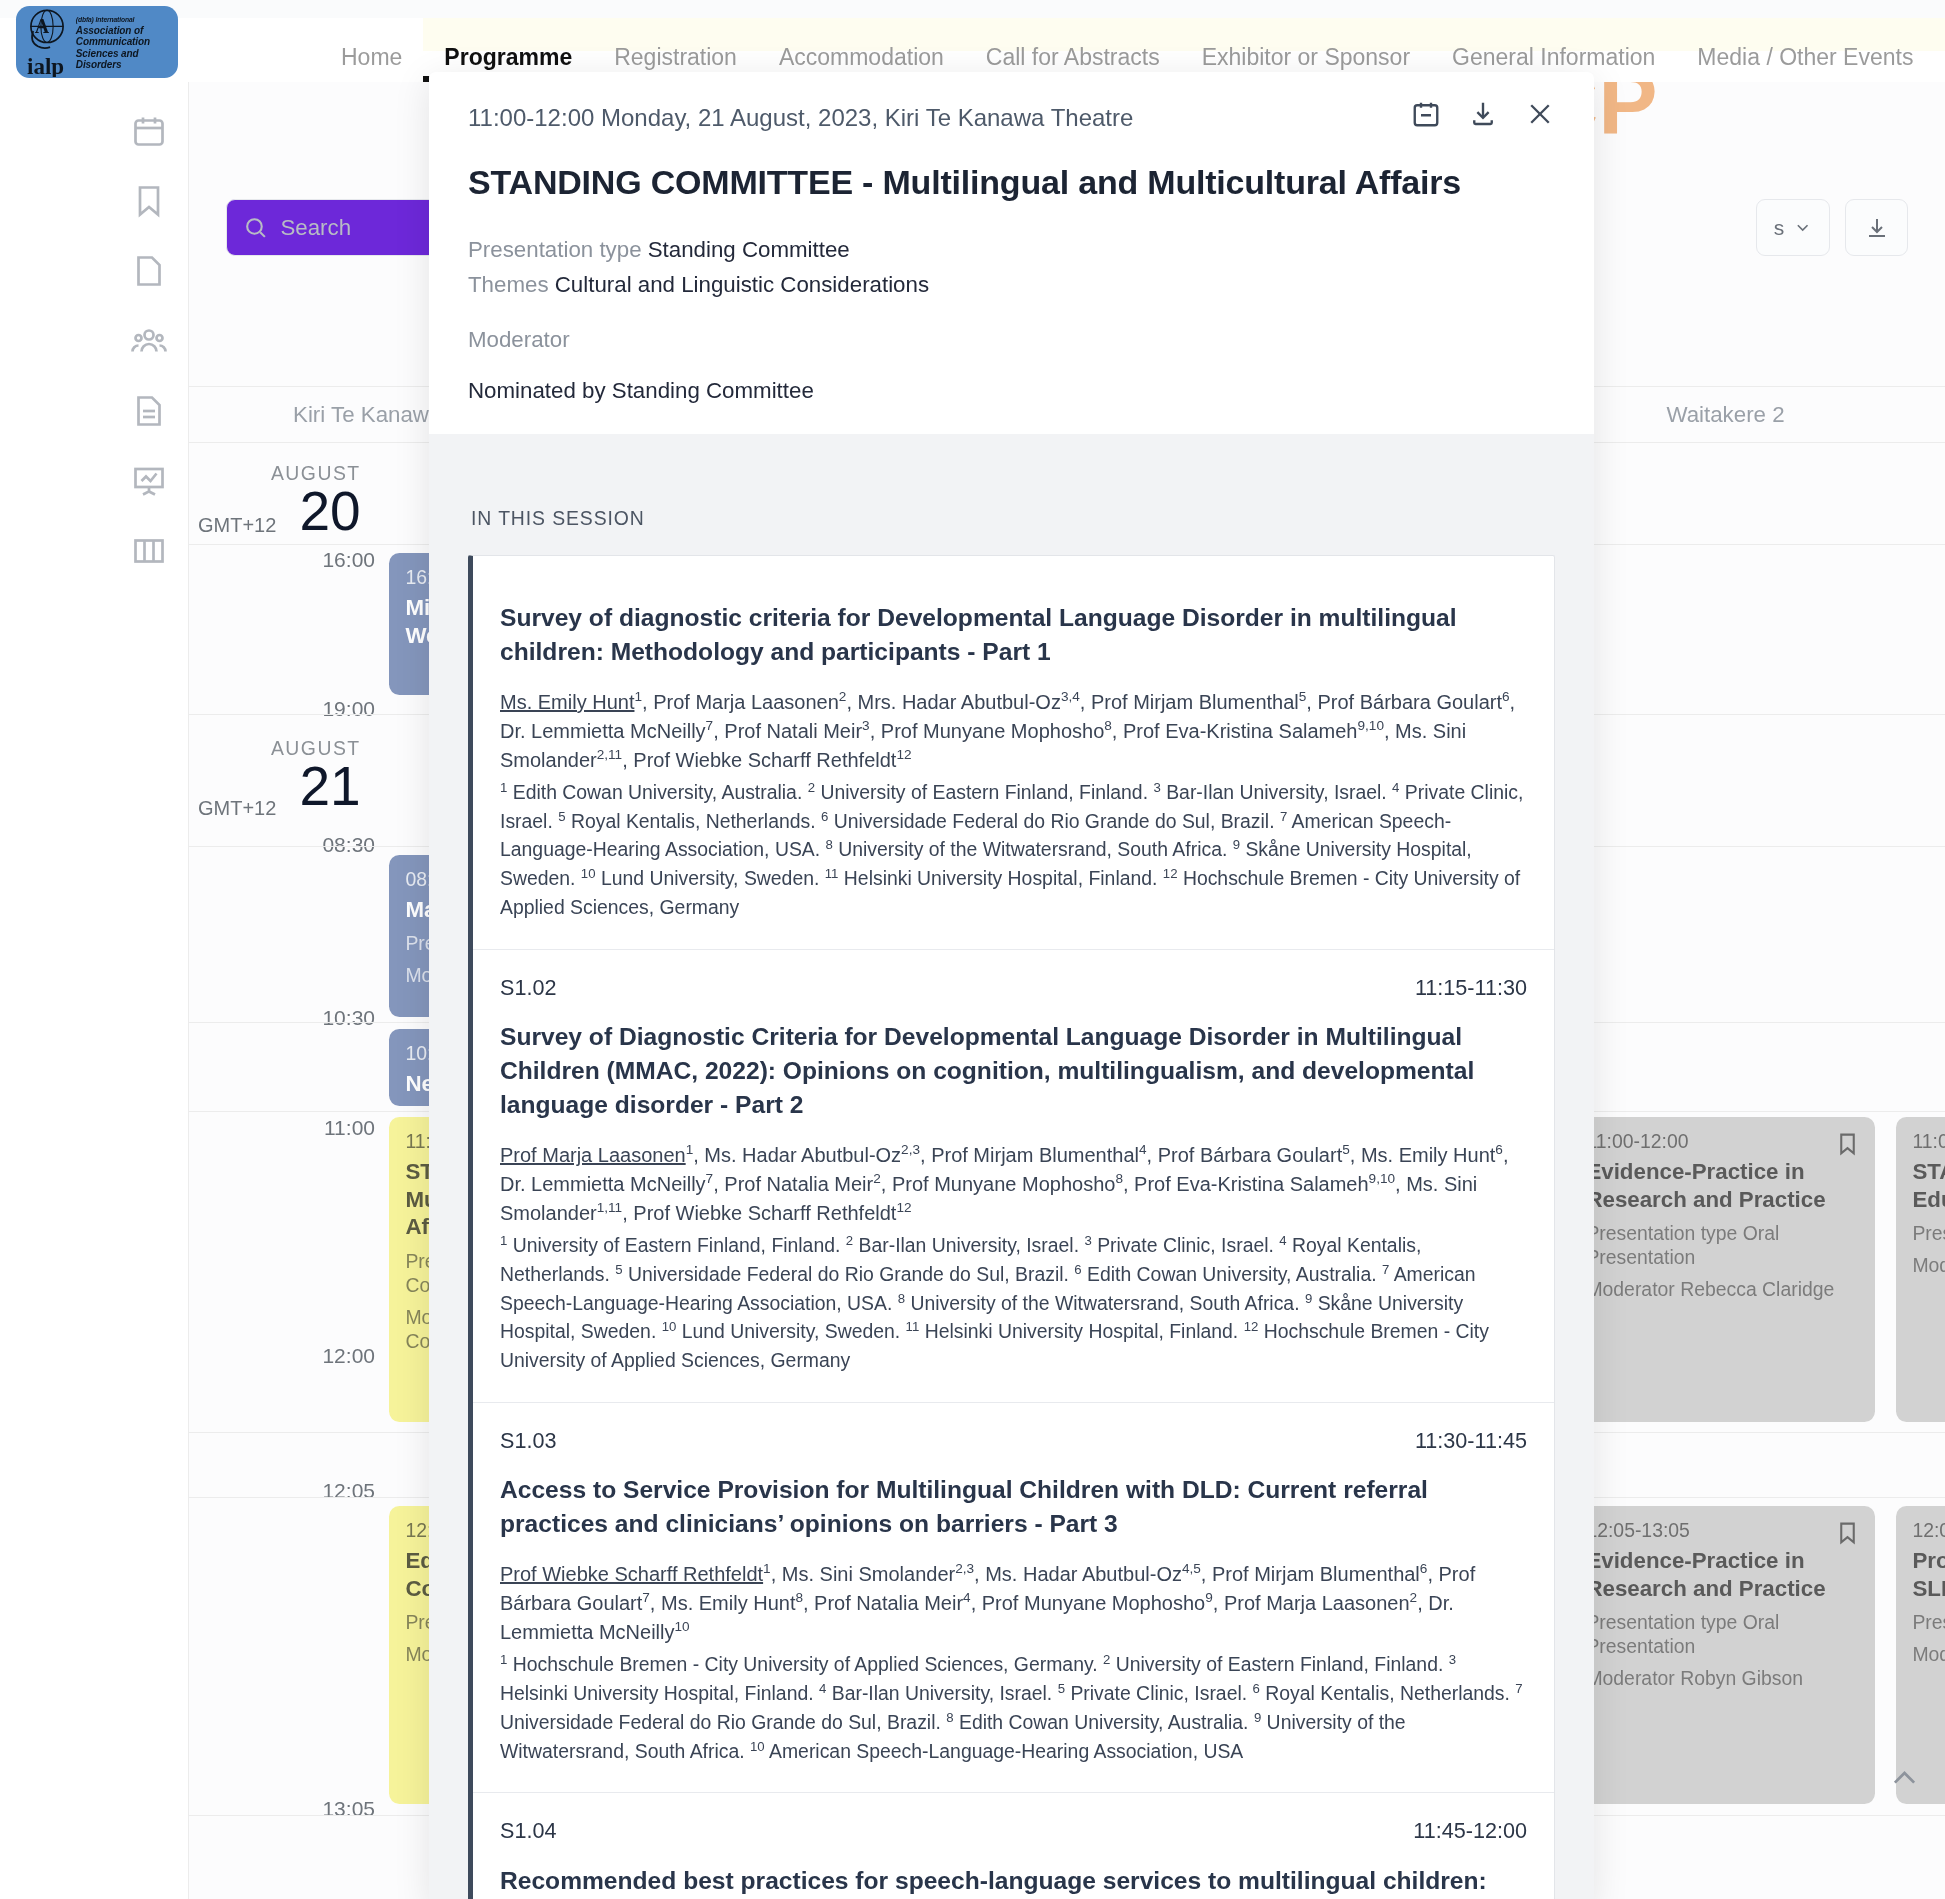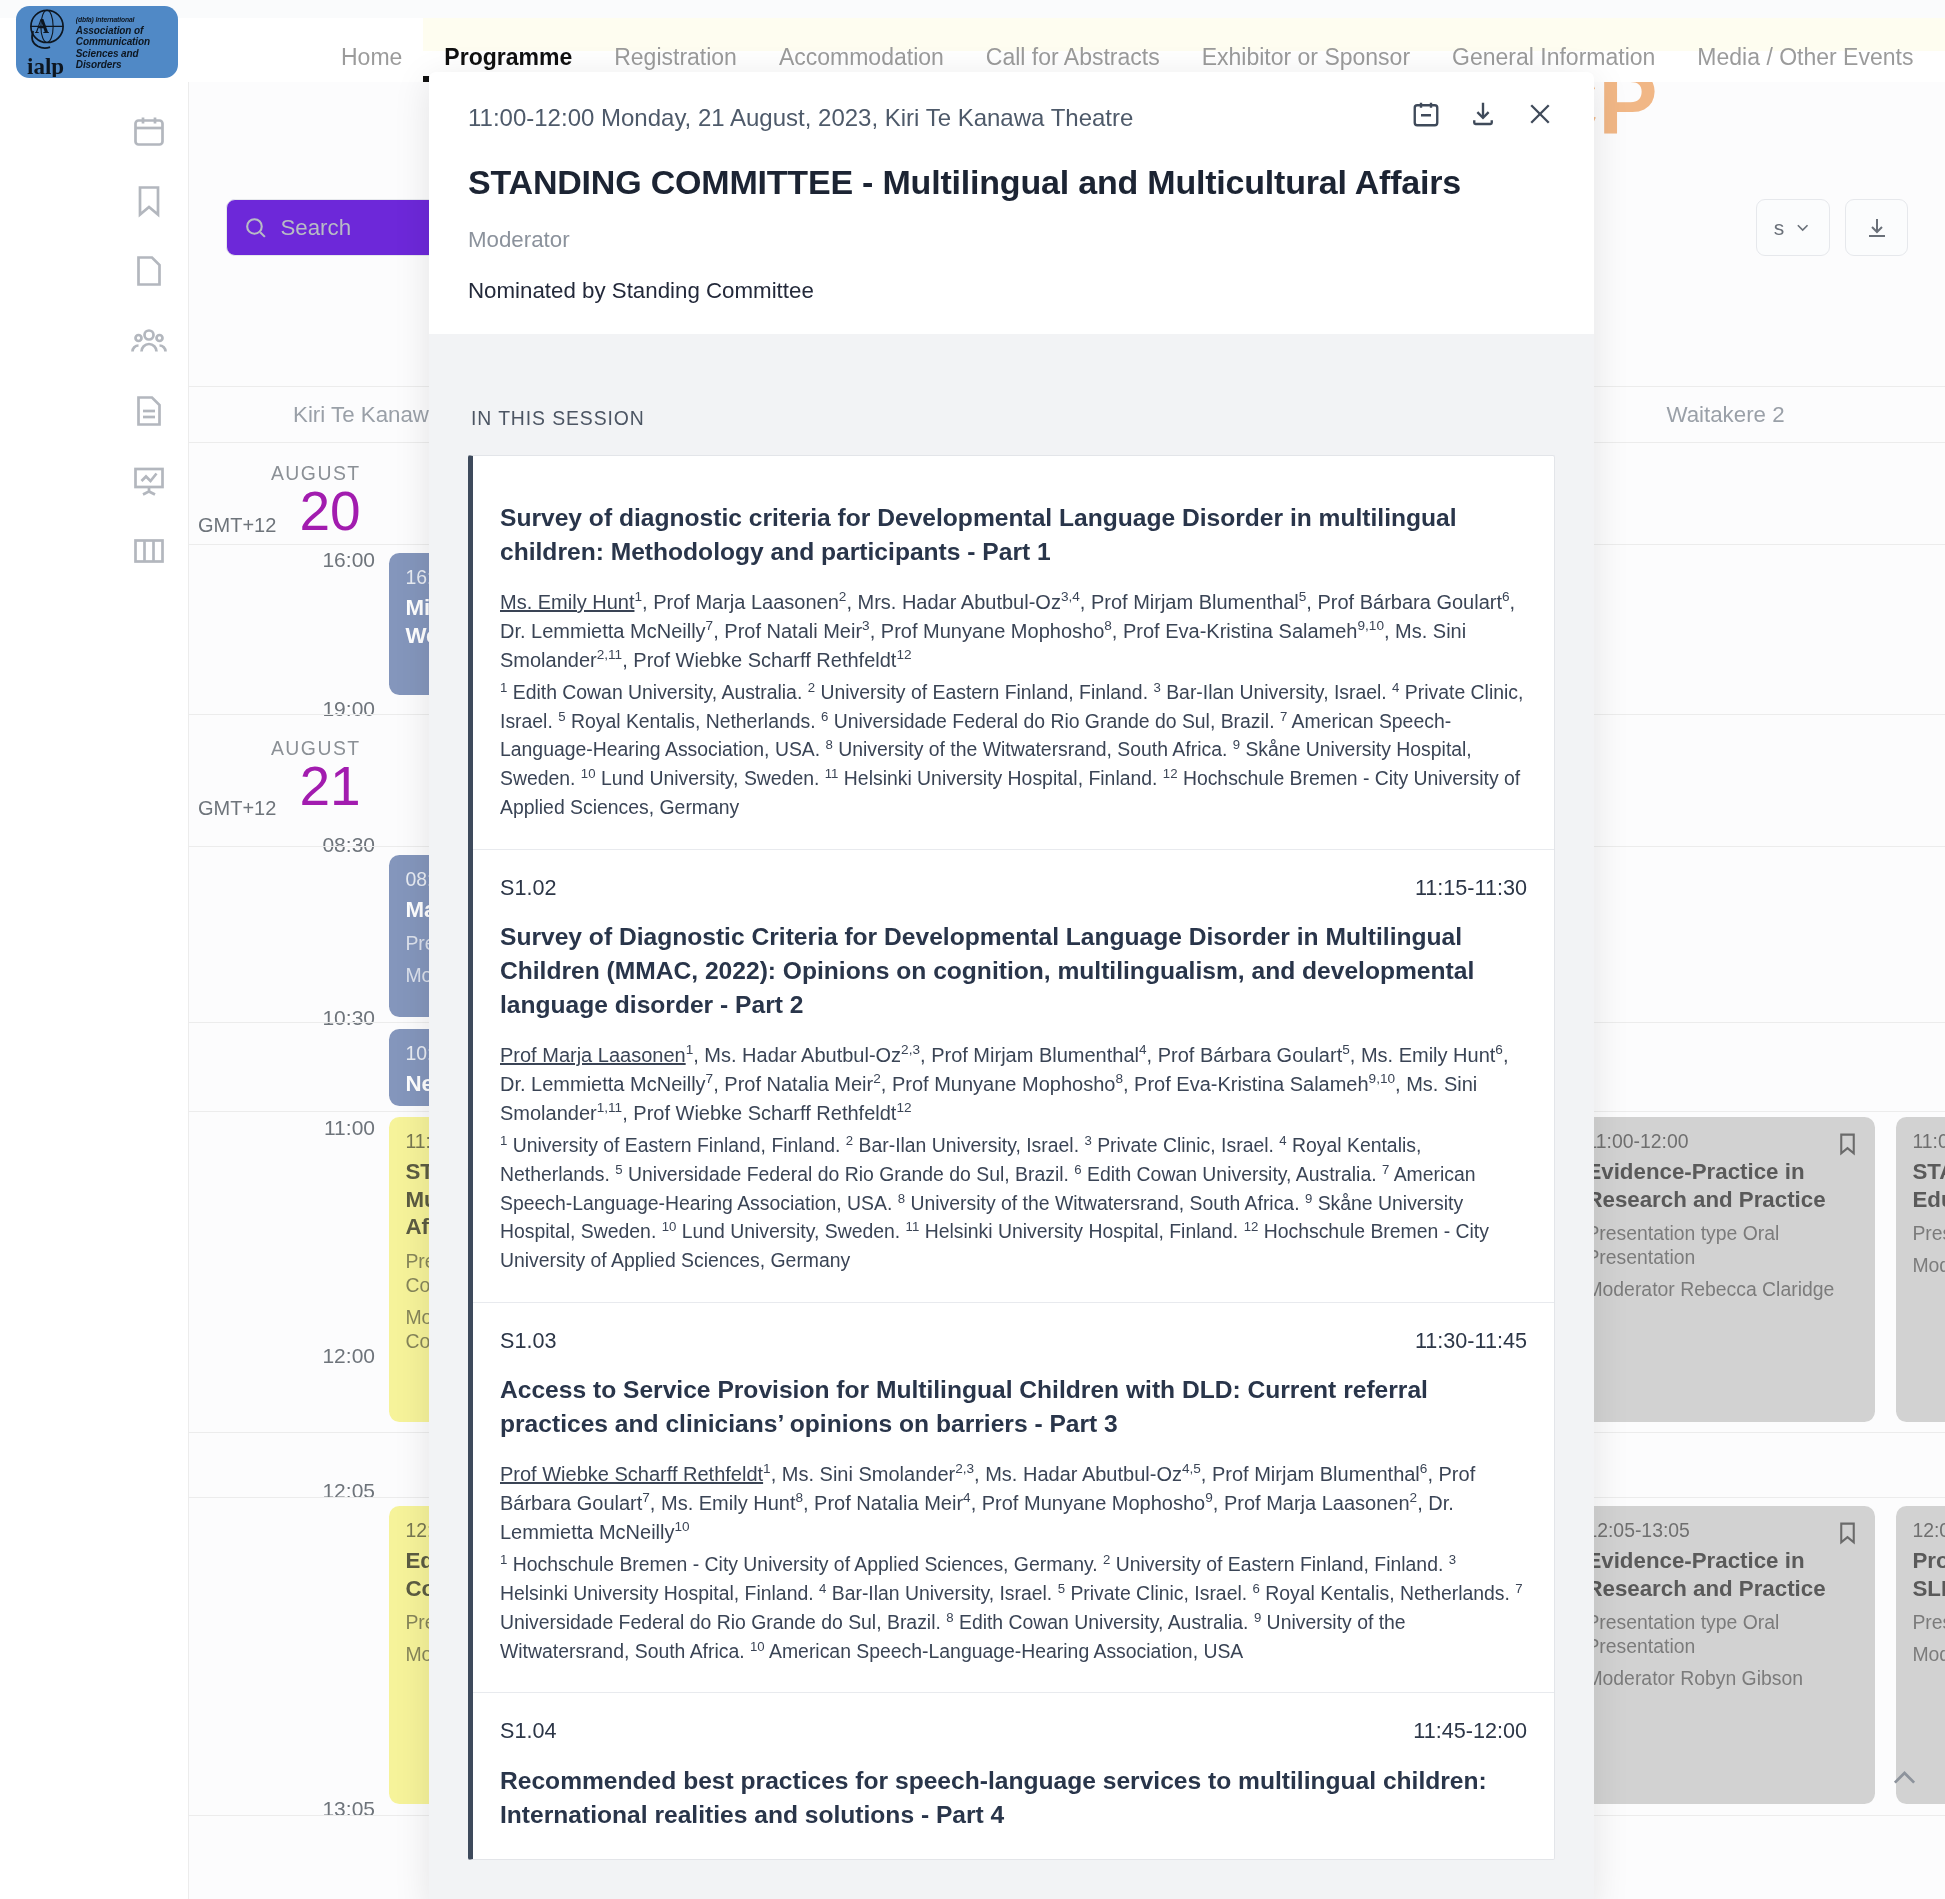--- a/index.html
+++ b/index.html
@@ -86,21 +86,21 @@
   .cal-head {
     position: absolute; top: 304px; left: 0; width: 1756px; height: 57px;
     border-top: 0.7px solid #ececec; border-bottom: 0.7px solid #ececec;
     display: flex; align-items: center;
   }
   .cal-head .room {
     font-size: 22.3px; color: #9aa0a8; text-align: center; flex: 1 1 0;
   }
   .daylabel { position: absolute; text-align: right; width: 194px; padding-right: 22.3px; }
   .daylabel .mon { font-size: 19.4px; color: #8b9096; letter-spacing: 1.5px; }
-  .daylabel .num { font-size: 55px; color: #a21caf; line-height: 0.95; }
+  .daylabel .num { font-size: 55px; color: #0f172a; line-height: 0.95; }
   .tz { position: absolute; font-size: 20px; color: #6e747b; }
   .tick { position: absolute; font-size: 21px; color: #6e747b; text-align: right; width: 186px; }
   .hline { position: absolute; left: 0; width: 1756px; height: 0.7px; background: #ececec; }
 
   .ev {
     position: absolute; border-radius: 10.4px; padding: 12px 16.4px;
     font-size: 20px; line-height: 1.25; overflow: hidden;
   }
   .ev .t { opacity: 0.82; font-size: 19.4px; }
   .ev .ttl { font-weight: bold; font-size: 22.3px; margin-top: 4.5px; }
@@ -396,20 +396,24 @@
               <polyline points="7.5 10.5 12 15 16.5 10.5"></polyline>
               <path d="M5 17v2a1 1 0 0 0 1 1h12a1 1 0 0 0 1-1v-2"></path>
             </svg>
           <svg viewBox="0 0 24 24" fill="none" stroke="currentColor" stroke-width="1.9">
               <line x1="5" y1="5" x2="19" y2="19"></line>
               <line x1="19" y1="5" x2="5" y2="19"></line>
             </svg>
         </div>
       </div>
       <div class="mh-title">STANDING COMMITTEE - Multilingual and Multicultural Affairs</div>
+      <div class="mh-kv">
+        <div><span class="k">Presentation type</span> <span class="v">Standing Committee</span></div>
+        <div><span class="k">Themes</span> <span class="v">Cultural and Linguistic Considerations</span></div>
+      </div>
       <div class="mh-mod">Moderator</div>
       <div class="mh-nom">Nominated by Standing Committee</div>
     </div>
 
     <div class="modal-body">
       <div class="in-session">IN THIS SESSION</div>
       <div class="session-list">
 
         <div class="pres">
           <div class="pres-title">Survey of diagnostic criteria for Developmental Language Disorder in multilingual children: Methodology and participants - Part 1</div>

